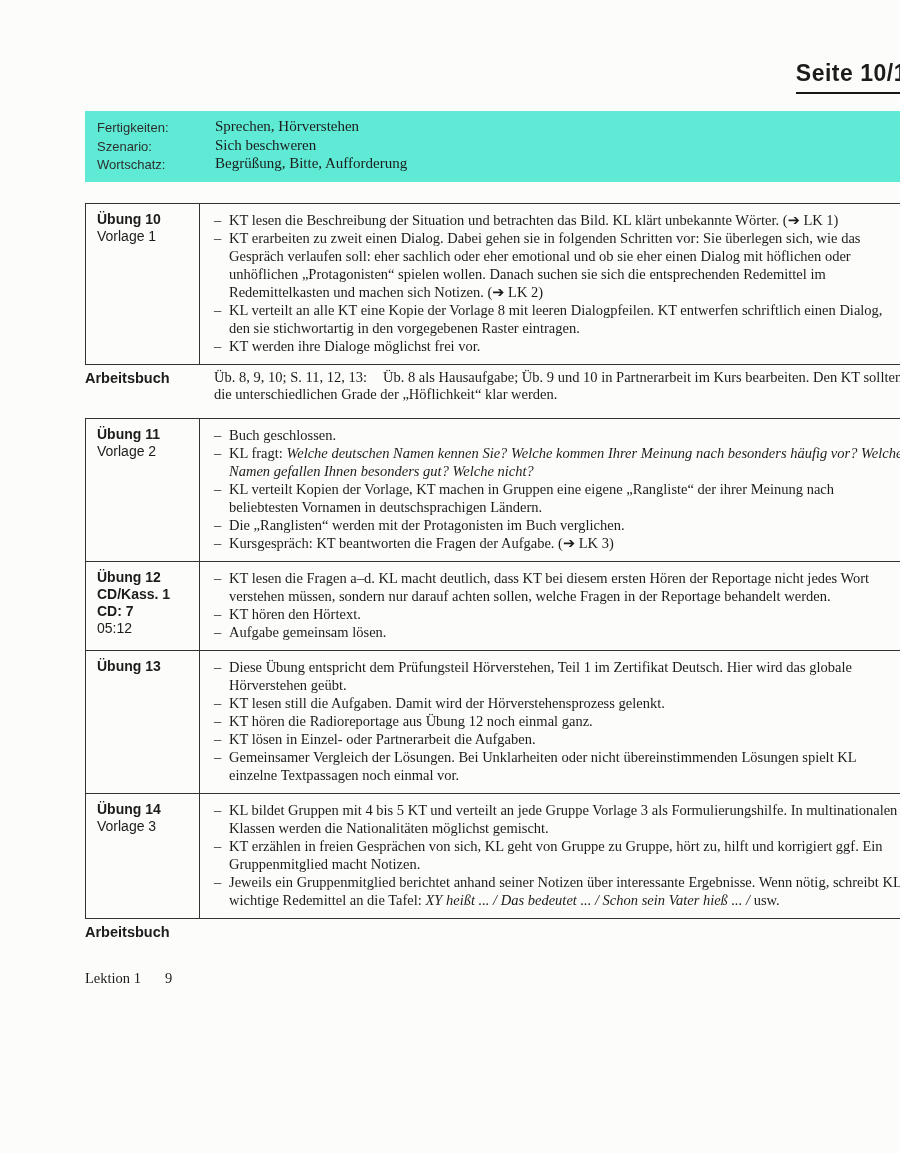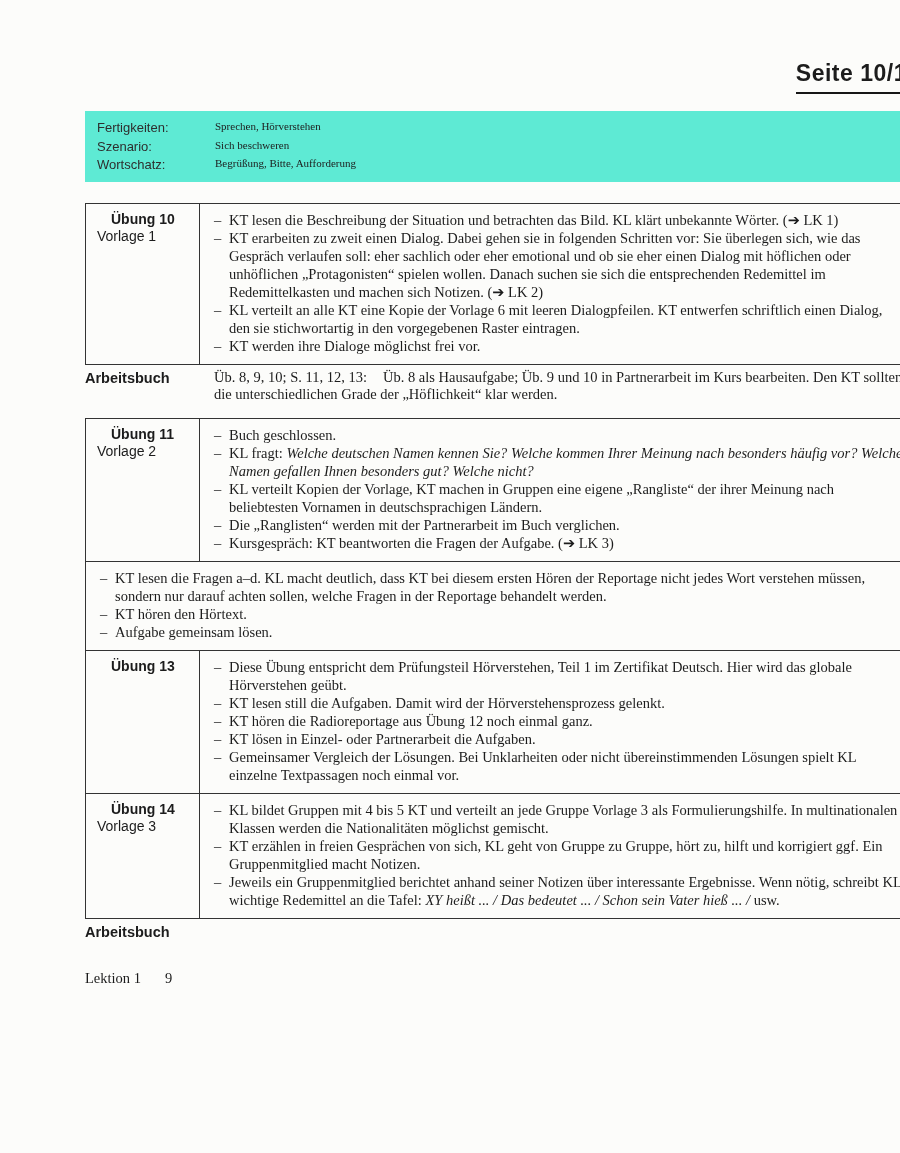--- a/index.html
+++ b/index.html
@@ -26,32 +26,32 @@
   }
 
   .summary { margin-top:17px; padding:7px 12px 8px; }
   .sum-row { display:flex; line-height:17.5px; }
   .sum-label {
     width:118px; flex:none;
     font-family:"Liberation Sans", sans-serif;
     font-size:13px; color:#2e2e2e;
     padding-top:1px;
   }
-  .sum-value { font-size:11px; }
+  .sum-value { font-size:15px; }
 
   .ex-table { margin-top:21px; border:1px solid #333; }
   .ex-row { display:flex; border-top:1px solid #333; }
   .ex-row:first-child { border-top:none; }
   .ex-label {
     width:114px; flex:none;
     border-right:1px solid #333;
     padding:7px 5px 7px 11px;
   }
   .lab { font-family:"Liberation Sans", sans-serif; font-size:14px; line-height:17px; }
-  .lab.b { font-weight:bold;margin-left:14px; }
+  .lab.b { font-weight:bold; }
   .ex-content { flex:1; padding:7px 12px 9px 14px; font-size:14.5px; line-height:18px; }
   .li { display:flex; }
   .dash { width:15px; flex:none; }
   .litext { flex:1; }
   .it { font-style:italic;margin-top:8px; }
 
   .ab { display:flex; margin-top:4px; }
   .ab-label {
     width:129px; flex:none;
     font-family:"Liberation Sans", sans-serif;
@@ -100,21 +100,21 @@
           <div class="li">
             <div class="dash">–</div>
             <div class="litext"><span>KT lesen die Beschreibung der Situation und betrachten das Bild. KL klärt unbekannte Wörter. (➔ LK 1)</span></div>
           </div>
           <div class="li">
             <div class="dash">–</div>
             <div class="litext"><span>KT erarbeiten zu zweit einen Dialog. Dabei gehen sie in folgenden Schritten vor: Sie überlegen sich, wie das Gespräch verlaufen soll: eher sachlich oder eher emotional und ob sie eher einen Dialog mit höflichen oder unhöflichen „Protagonisten“ spielen wollen. Danach suchen sie sich die entsprechenden Redemittel im Redemittelkasten und machen sich Notizen. (➔ LK 2)</span></div>
           </div>
           <div class="li">
             <div class="dash">–</div>
-            <div class="litext"><span>KL verteilt an alle KT eine Kopie der Vorlage 6 mit leeren Dialogpfeilen. KT entwerfen schriftlich einen Dialog, den sie stichwortartig in den vorgegebenen Raster eintragen.</span></div>
+            <div class="litext"><span>KL verteilt an alle KT eine Kopie der Vorlage 8 mit leeren Dialogpfeilen. KT entwerfen schriftlich einen Dialog, den sie stichwortartig in den vorgegebenen Raster eintragen.</span></div>
           </div>
           <div class="li">
             <div class="dash">–</div>
             <div class="litext"><span>KT werden ihre Dialoge möglichst frei vor.</span></div>
           </div>
         </div>
       </div>
     </div>
 
   <div class="ab">
@@ -136,29 +136,35 @@
           <div class="li">
             <div class="dash">–</div>
             <div class="litext"><span>KL fragt: </span><span class="it">Welche deutschen Namen kennen Sie? Welche kommen Ihrer Meinung nach besonders häufig vor? Welche Namen gefallen Ihnen besonders gut? Welche nicht?</span></div>
           </div>
           <div class="li">
             <div class="dash">–</div>
             <div class="litext"><span>KL verteilt Kopien der Vorlage, KT machen in Gruppen eine eigene „Rangliste“ der ihrer Meinung nach beliebtesten Vornamen in deutschsprachigen Ländern.</span></div>
           </div>
           <div class="li">
             <div class="dash">–</div>
-            <div class="litext"><span>Die „Ranglisten“ werden mit der Partnerarbeit im Buch verglichen.</span></div>
+            <div class="litext"><span>Die „Ranglisten“ werden mit der Protagonisten im Buch verglichen.</span></div>
           </div>
           <div class="li">
             <div class="dash">–</div>
             <div class="litext"><span>Kursgespräch: KT beantworten die Fragen der Aufgabe. (➔ LK 3)</span></div>
           </div>
         </div>
       </div>
       <div class="ex-row">
+        <div class="ex-label">
+          <div class="lab b">Übung 12</div>
+          <div class="lab b">CD/Kass. 1</div>
+          <div class="lab b">CD: 7</div>
+          <div class="lab">05:12</div>
+        </div>
         <div class="ex-content">
           <div class="li">
             <div class="dash">–</div>
             <div class="litext"><span>KT lesen die Fragen a–d. KL macht deutlich, dass KT bei diesem ersten Hören der Reportage nicht jedes Wort verstehen müssen, sondern nur darauf achten sollen, welche Fragen in der Reportage behandelt werden.</span></div>
           </div>
           <div class="li">
             <div class="dash">–</div>
             <div class="litext"><span>KT hören den Hörtext.</span></div>
           </div>
           <div class="li">

